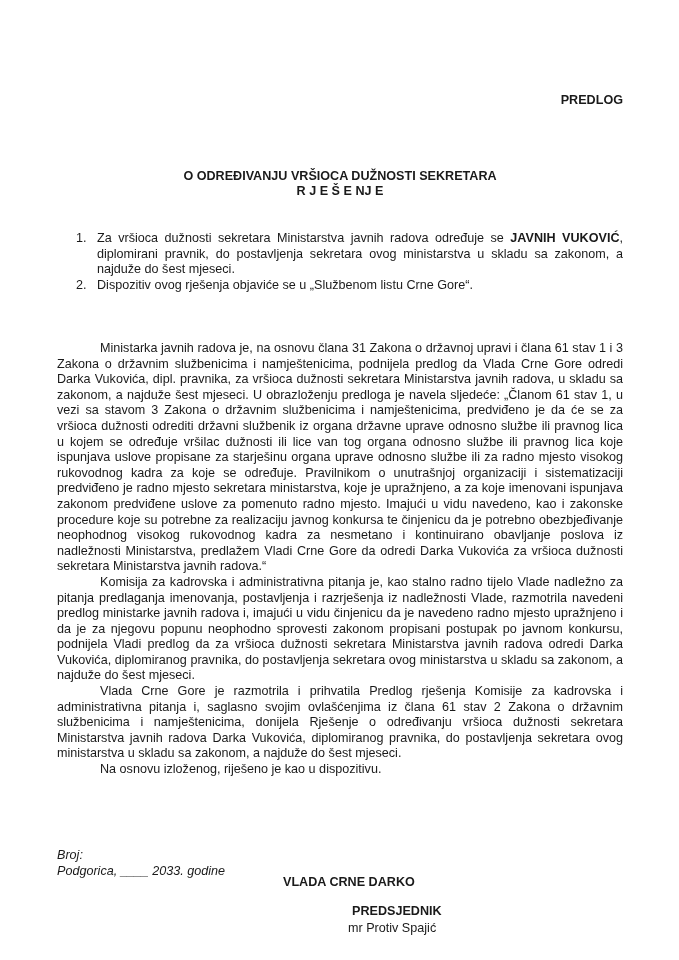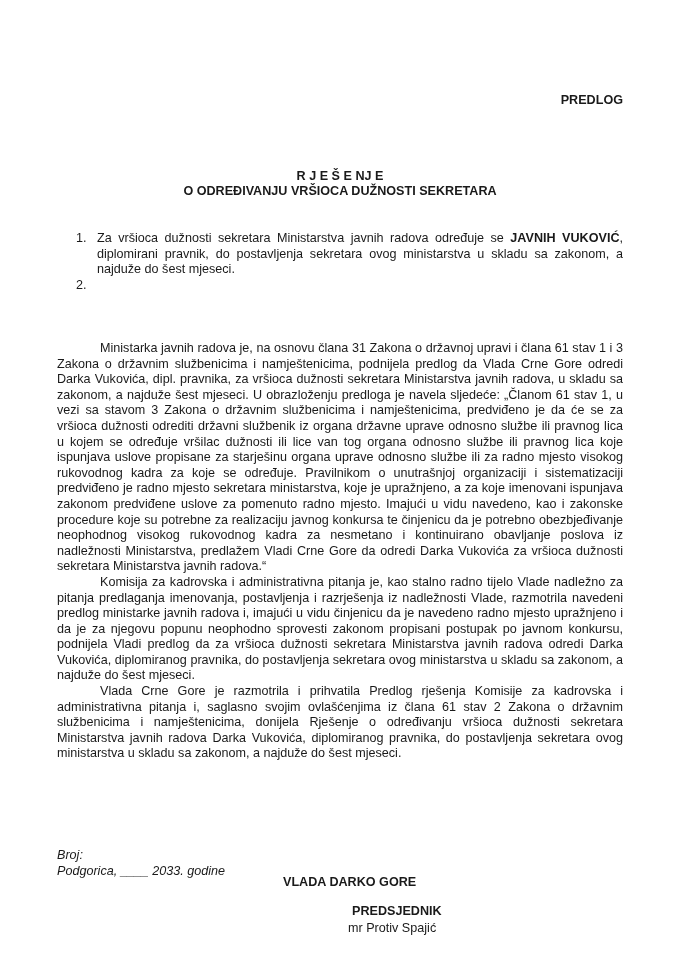--- a/index.html
+++ b/index.html
@@ -75,44 +75,46 @@
   </style>
 </head>
 <body>
 
 <div class="page">
 
   <div class="blk right bold" style="top:70px; width:566px;">PREDLOG</div>
 
 
   <div class="blk" style="top:146px;">
+    <div class="title-line">O ODREĐIVANJU VRŠIOCA DUŽNOSTI SEKRETARA</div>
     <div class="title-line">R J E Š E NJ E</div>
-    <div class="title-line">O ODREĐIVANJU VRŠIOCA DUŽNOSTI SEKRETARA</div>
   </div>
 
   <ol class="blk dispositive" style="top:208px;">
     <li>
       <span class="num">1.</span>
       <span>Za vršioca dužnosti sekretara Ministarstva javnih radova određuje se </span><span class="bold">JAVNIH VUKOVIĆ</span><span>, diplomirani pravnik, do postavljenja sekretara ovog ministarstva u skladu sa zakonom, a najduže do šest mjeseci.</span>
     </li>
     <li>
       <span class="num">2.</span>
+      <span>Dispozitiv ovog rješenja objaviće se u „Službenom listu Crne Gore“.</span>
     </li>
   </ol>
 
 
   <div class="blk" style="top:318px;">
     <p class="justify indent">Ministarka javnih radova je, na osnovu člana 31 Zakona o državnoj upravi i člana 61 stav 1 i 3 Zakona o državnim službenicima i namještenicima, podnijela predlog da Vlada Crne Gore odredi Darka Vukovića, dipl. pravnika, za vršioca dužnosti sekretara Ministarstva javnih radova, u skladu sa zakonom, a najduže šest mjeseci. U obrazloženju predloga je navela sljedeće: „Članom 61 stav 1, u vezi sa stavom 3 Zakona o državnim službenicima i namještenicima, predviđeno je da će se za vršioca dužnosti odrediti državni službenik iz organa državne uprave odnosno službe ili pravnog lica u kojem se određuje vršilac dužnosti ili lice van tog organa odnosno službe ili pravnog lica koje ispunjava uslove propisane za starješinu organa uprave odnosno službe ili za radno mjesto visokog rukovodnog kadra za koje se određuje. Pravilnikom o unutrašnjoj organizaciji i sistematizaciji predviđeno je radno mjesto sekretara ministarstva, koje je upražnjeno, a za koje imenovani ispunjava zakonom predviđene uslove za pomenuto radno mjesto. Imajući u vidu navedeno, kao i zakonske procedure koje su potrebne za realizaciju javnog konkursa te činjenicu da je potrebno obezbjeđivanje neophodnog visokog rukovodnog kadra za nesmetano i kontinuirano obavljanje poslova iz nadležnosti Ministarstva, predlažem Vladi Crne Gore da odredi Darka Vukovića za vršioca dužnosti sekretara Ministarstva javnih radova.“</p>
     <p class="justify indent">Komisija za kadrovska i administrativna pitanja je, kao stalno radno tijelo Vlade nadležno za pitanja predlaganja imenovanja, postavljenja i razrješenja iz nadležnosti Vlade, razmotrila navedeni predlog ministarke javnih radova i, imajući u vidu činjenicu da je navedeno radno mjesto upražnjeno i da je za njegovu popunu neophodno sprovesti zakonom propisani postupak po javnom konkursu, podnijela Vladi predlog da za vršioca dužnosti sekretara Ministarstva javnih radova odredi Darka Vukovića, diplomiranog pravnika, do postavljenja sekretara ovog ministarstva u skladu sa zakonom, a najduže do šest mjeseci.</p>
     <p class="justify indent">Vlada Crne Gore je razmotrila i prihvatila Predlog rješenja Komisije za kadrovska i administrativna pitanja i, saglasno svojim ovlašćenjima iz člana 61 stav 2 Zakona o državnim službenicima i namještenicima, donijela Rješenje o određivanju vršioca dužnosti sekretara Ministarstva javnih radova Darka Vukovića, diplomiranog pravnika, do postavljenja sekretara ovog ministarstva u skladu sa zakonom, a najduže do šest mjeseci.</p>
+    <p class="justify indent">Na osnovu izloženog, riješeno je kao u dispozitivu.</p>
   </div>
 
 
   <div class="blk" style="top:825px;font-style:italic;">
     <div>Broj:</div>
     <div>Podgorica, ____  2033. godine</div>
   </div>
 
-  <div class="sig bold" style="left:283px; top:852px;">VLADA DARKO GORE</div>
+  <div class="sig bold" style="left:283px; top:852px;">VLADA CRNE DARKO</div>
   <div class="sig bold" style="left:352px; top:881px;">PREDSJEDNIK</div>
   <div class="sig" style="left:348px; top:898px;">mr Protiv Spajić</div>
 
 </div>
 
 </body></html>

